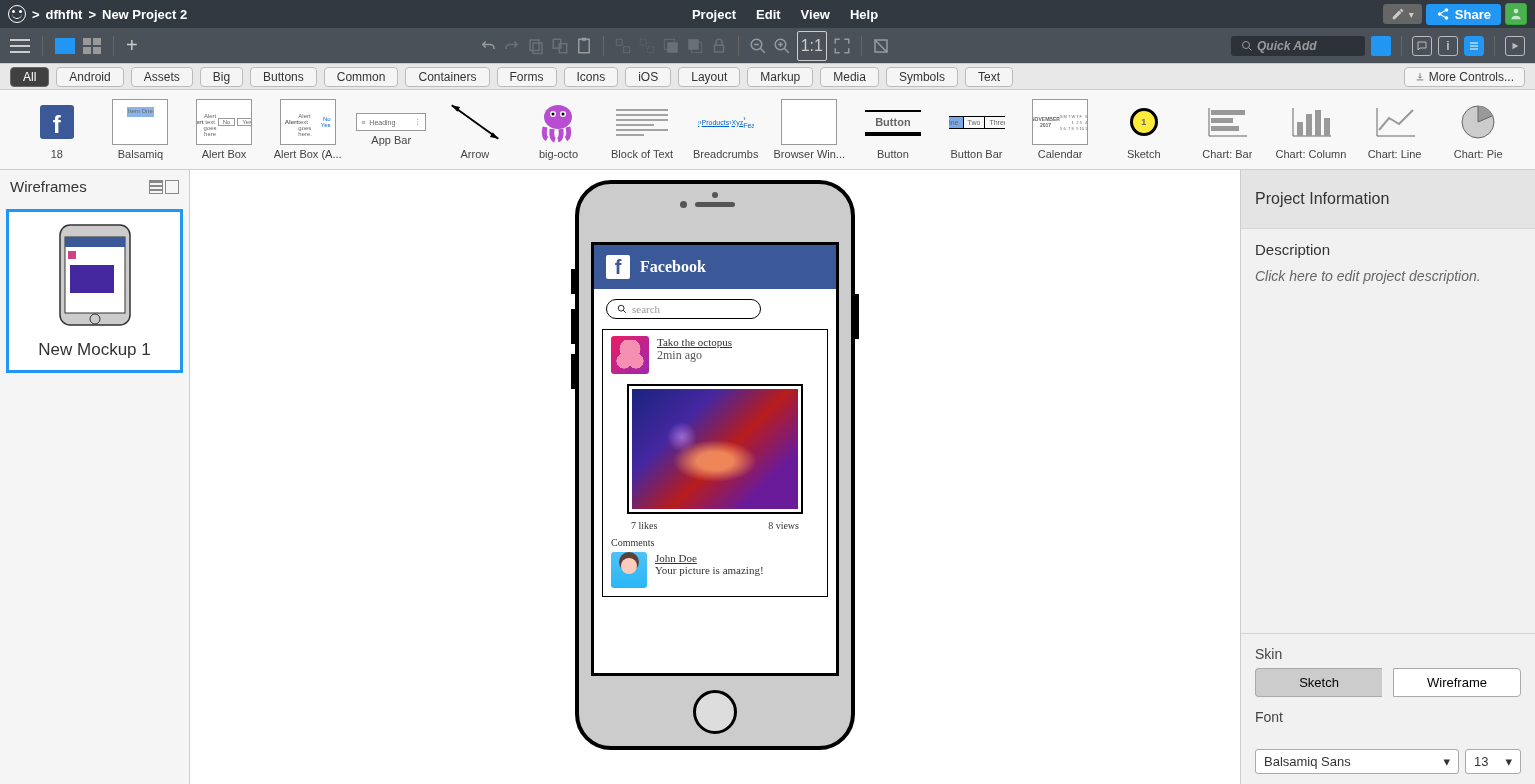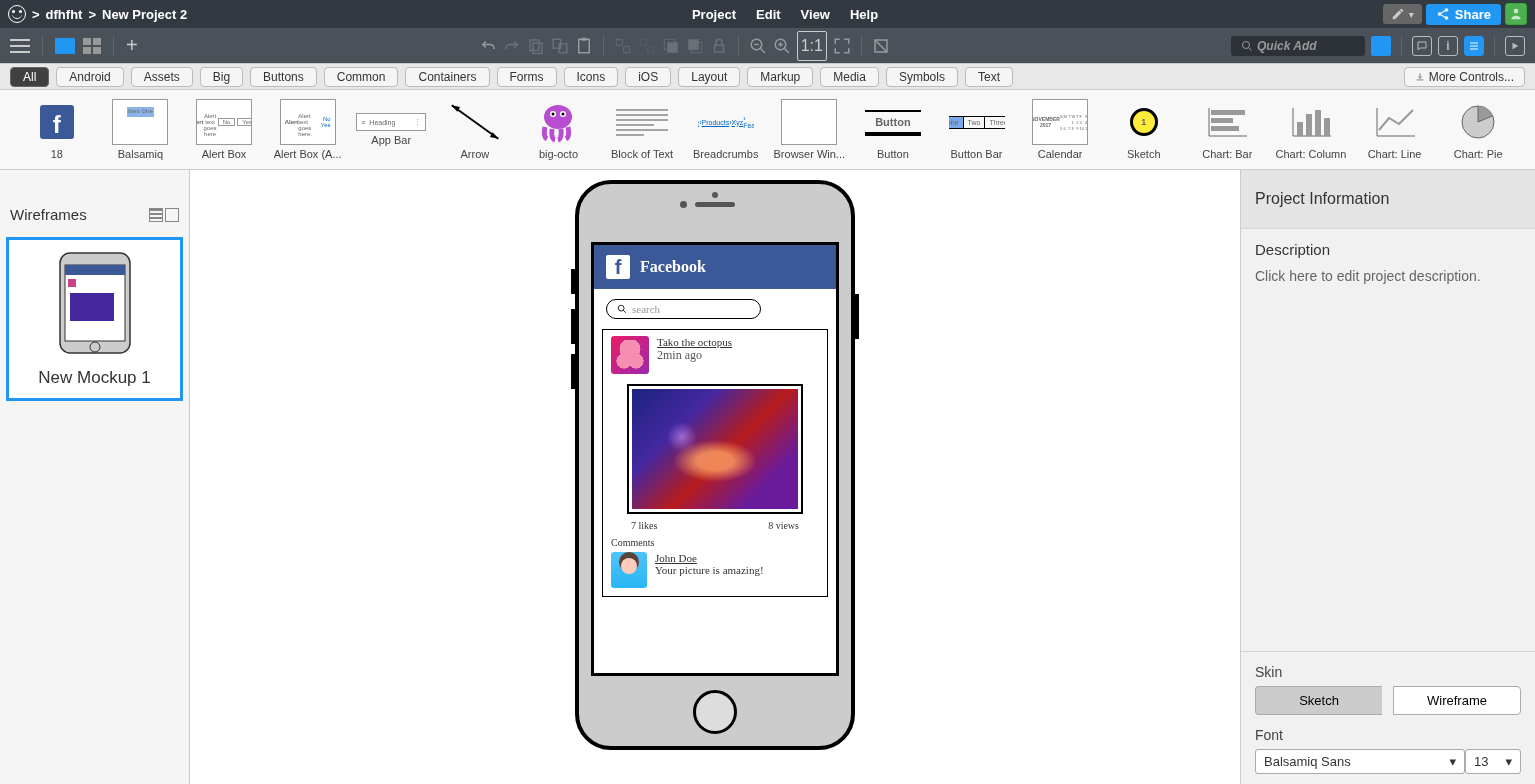--- a/index.html
+++ b/index.html
@@ -47,21 +47,21 @@
 
 .gallery { background: #f8f8f8; border-bottom: 1px solid #ccc; height: 80px; display: flex; align-items:center; padding: 5px 20px; gap: 10px; overflow: hidden; }
 .gallery .item { flex: 1; display: flex; flex-direction: column; align-items: center; gap: 3px; font-size: 11px; color: #444; cursor: pointer; min-width: 0; }
 .gallery .item .thumb { width: 56px; height: 46px; background: #fff; border: 1px solid #999; display:flex; align-items:center; justify-content:center; font-size:9px; color:#666; overflow:hidden; }
 .gallery .item .thumb.noborder { border: none; background: transparent; }
 .gallery .item .label { white-space: nowrap; overflow: hidden; text-overflow: ellipsis; max-width: 80px; }
 
 
 .main { display: flex; height: calc(784px - 28px - 35px - 27px - 80px); }
 .sidebar-left { width: 190px; background: #f5f5f5; border-right: 1px solid #ccc; display:flex; flex-direction:column; }
-.sidebar-left .hdr { padding: 8px 10px; font-size: 15px; display:flex; align-items:center; justify-content:space-between; border-bottom: none; margin-top: 28px; }
+.sidebar-left .hdr { padding: 8px 10px; font-size: 15px; display:flex; align-items:center; justify-content:space-between; border-bottom: none; }
 .sidebar-left .hdr .icons { display:flex; gap:2px; }
 .sidebar-left .hdr .icons span { width:14px; height:14px; border:1px solid #888; }
 .sidebar-left .thumb-wrap { margin: 6px; border: 3px solid #2196F3; background:#fff; padding: 8px; display:flex; flex-direction:column; align-items:center; gap:6px; }
 .sidebar-left .thumb-inner { width: 100%; height: 110px; background:#fff; display:flex; align-items:center; justify-content:center; }
 .sidebar-left .thumb-label { font-size: 17px; padding: 4px 0 2px; }
 
 .canvas { flex: 1; background: #fff; position: relative; overflow: auto; }
 .phone { position: absolute; left: 50%; top: 10px; transform: translateX(-50%); width: 280px; height: 570px; background: #ccc; border: 4px solid #000; border-radius: 36px; }
 .phone .notch-speaker { position:absolute; top:18px; left:50%; transform:translateX(-50%); width:40px; height:5px; background:#555; border-radius:3px; }
 .phone .notch-cam { position:absolute; top:8px; left:50%; transform:translateX(-50%); width:6px; height:6px; background:#555; border-radius:50%; }
@@ -87,28 +87,28 @@
 .phone .post .photo-inner::after { content:""; position:absolute; inset:0; background: radial-gradient(ellipse 60px 30px at 50% 60%, rgba(255,160,100,0.8) 30%, transparent 70%), radial-gradient(circle 15px at 30% 40%, rgba(200,150,255,0.6), transparent); }
 .phone .post .stats { display:flex; justify-content:space-between; padding:2px 20px; font-size:10px; }
 .phone .post .comments-hdr { font-size:10px; margin-top:4px; }
 .phone .post .comment { display:flex; gap:8px; margin-top:4px; }
 .phone .post .comment .cava { width:36px; height:36px; background: linear-gradient(180deg, #4fc3f7 0%, #29b6f6 100%); border-radius:3px; position:relative; }
 .phone .post .comment .cava::after { content:""; position:absolute; left:50%; top:6px; transform:translateX(-50%); width:16px; height:16px; background:#ffccbc; border-radius:50%; box-shadow: 0 -4px 0 2px #5d4037; }
 
 .sidebar-right { width: 295px; background: #f1f1f1; border-left: 1px solid #ccc; display:flex; flex-direction:column; }
 .sidebar-right .section-hdr { padding: 20px 14px; font-size: 16px; background:#e4e4e4; border-bottom:1px solid #d5d5d5; }
 .sidebar-right .desc { padding: 12px 14px; font-size: 14px; }
-.sidebar-right .desc .placeholder { color:#666; }
+.sidebar-right .desc .placeholder { color:#666; font-style:italic; }
 .sidebar-right .bottom { margin-top:auto; border-top:1px solid #d5d5d5; padding:10px 14px; }
 .sidebar-right .skin-toggle { display:flex; margin-top:6px; }
 .sidebar-right .skin-toggle button { flex:1; padding:6px; border:1px solid #aaa; background:#fff; cursor:pointer; font-size:13px; }
 .sidebar-right .skin-toggle button.active { background:#ccc; }
 .sidebar-right .skin-toggle button:first-child { border-radius:4px 0 0 4px; border-right:none; }
 .sidebar-right .skin-toggle button:last-child { border-radius:0 4px 4px 0;margin-left:11px; }
-.sidebar-right .font-row { display:flex; gap:0; margin-top:6px; }
+.sidebar-right .font-row { display:flex; gap:6px; margin-top:24px; }
 .sidebar-right .font-row .combo { flex:1; border:1px solid #aaa; background:#fff; padding:4px 8px; border-radius:3px; display:flex; align-items:center; justify-content:space-between; font-size:13px; }
 .sidebar-right .font-row .combo.small { flex:0 0 56px; }
 .sidebar-right .label { font-size:14px; color:#444; margin-top:2px; }
 
 svg { display:block; }
 </style>
 </head>
 <body>
 
 <div class="topbar">

